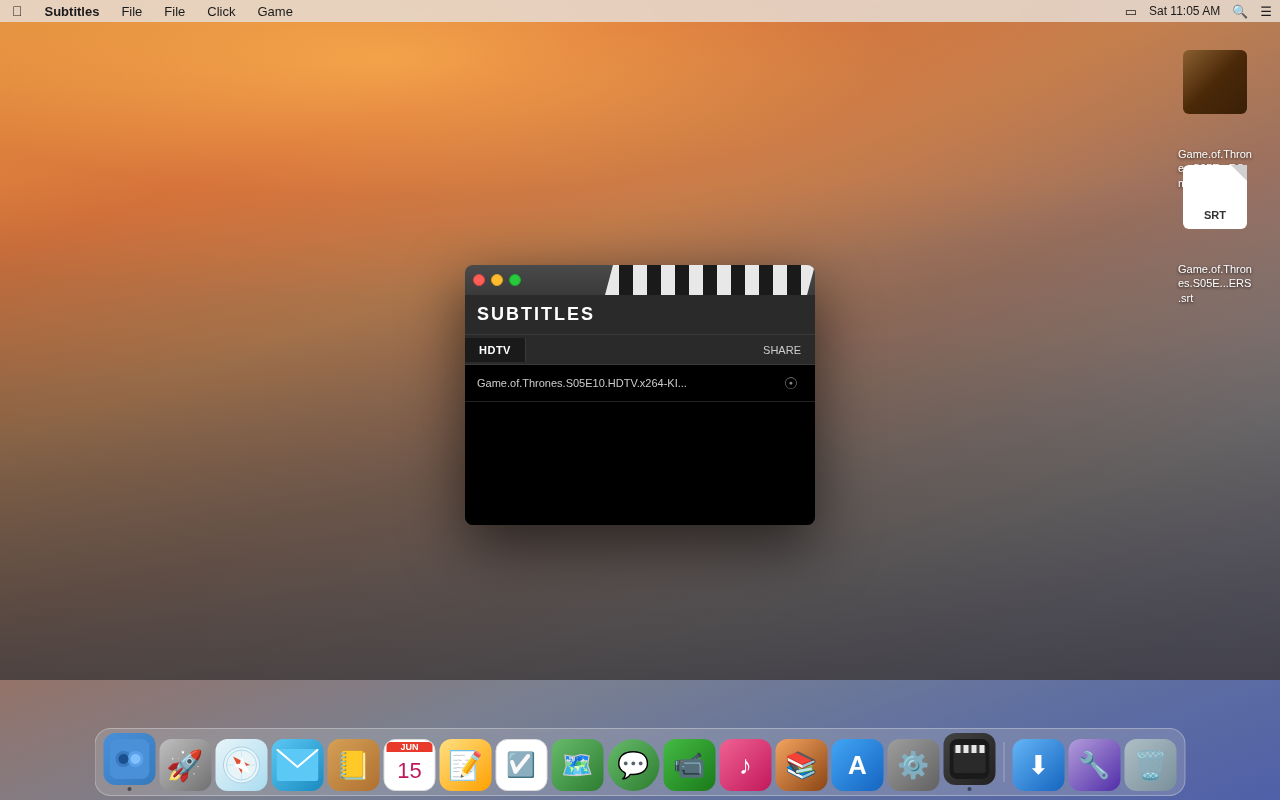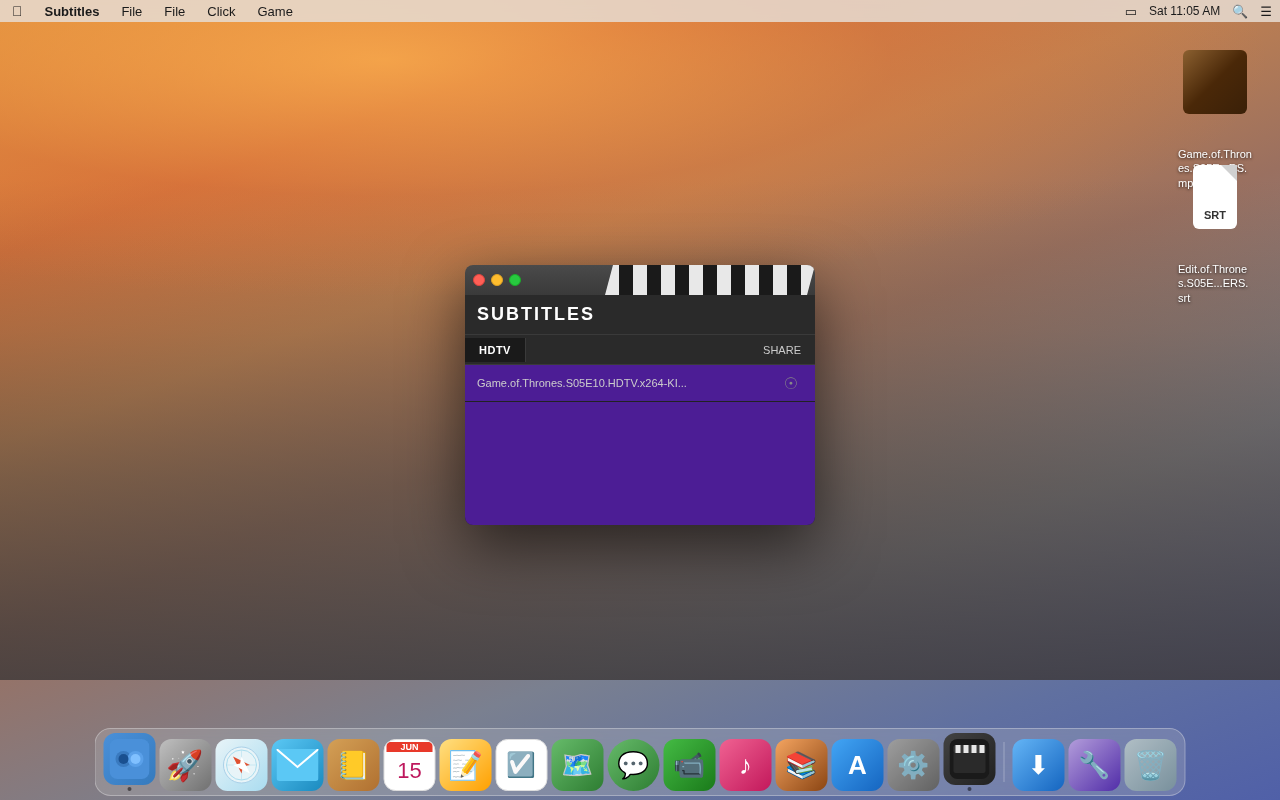--- a/index.html
+++ b/index.html
@@ -244,22 +244,23 @@
     .toolbar-tab-right {
       margin-left: auto;
       padding: 6px 14px;
       font-size: 11px;
       color: #ccc;
       cursor: pointer;
       text-align: right;
     }
 
     #file-list {
-      background: #4c1d95;
+      background: #000000;
       min-height: 160px;
+      text-decoration: underline;
     }
 
     .file-row {
       display: flex;
       align-items: center;
       padding: 6px 12px;
       border-bottom: 1px solid #222;
       cursor: pointer;
     }
 
@@ -330,21 +331,21 @@
     .contacts-icon { background: linear-gradient(135deg, #d4a056 0%, #b07030 100%); }
     .calendar-icon { background: linear-gradient(135deg, #fff 0%, #f0f0f0 100%); gap: 8px; }
     .notes-icon { background: linear-gradient(135deg, #ffe082 0%, #ffa000 100%); }
     .books-icon { background: linear-gradient(135deg, #f4a460 0%, #8b4513 100%); }
     .appstore-icon { background: linear-gradient(135deg, #42a5f5 0%, #1565c0 100%); }
     .sysprefs-icon { background: linear-gradient(135deg, #9e9e9e 0%, #616161 100%); }
     .subtitles-icon { background: linear-gradient(135deg, #424242 0%, #212121 100%); }
     .trash-icon { background: linear-gradient(135deg, #b0bec5 0%, #78909c 100%); }
 
     .srt-icon {
-      width: 44px;
+      width: 64px;
       height: 64px;
       background: white;
       border-radius: 6px;
       display: flex;
       align-items: flex-end;
       justify-content: center;
       padding-bottom: 8px;
       position: relative;
     }
     .srt-icon::before {
@@ -397,21 +398,21 @@
 
   <div class="desktop-icon" style="top: 50px; left: 1175px;">
     <div class="mp4-icon" style="background:linear-gradient(135deg,#8b6030 0%,#4a2808 50%,#3a2008 100%); width:64px;height:64px;border-radius:6px;"></div>
     <span class="desktop-icon-label">Game.of.Thrones.S05E...RS.mp4</span>
   </div>
 
   <div class="desktop-icon" style="top: 165px; left: 1175px;">
     <div class="srt-icon">
       <span class="srt-label">SRT</span>
     </div>
-    <span class="desktop-icon-label">Edit.of.Thrones.S05E...ERS.srt</span>
+    <span class="desktop-icon-label">Game.of.Thrones.S05E...ERS.srt</span>
   </div>
 
   <div id="subtitles-window">
     <div id="window-titlebar">
       <div class="window-btn" id="btn-close"></div>
       <div class="window-btn" id="btn-minimize"></div>
       <div class="window-btn" id="btn-maximize"></div>
     </div>
     <div id="window-body">
       <div id="window-header-bar">

